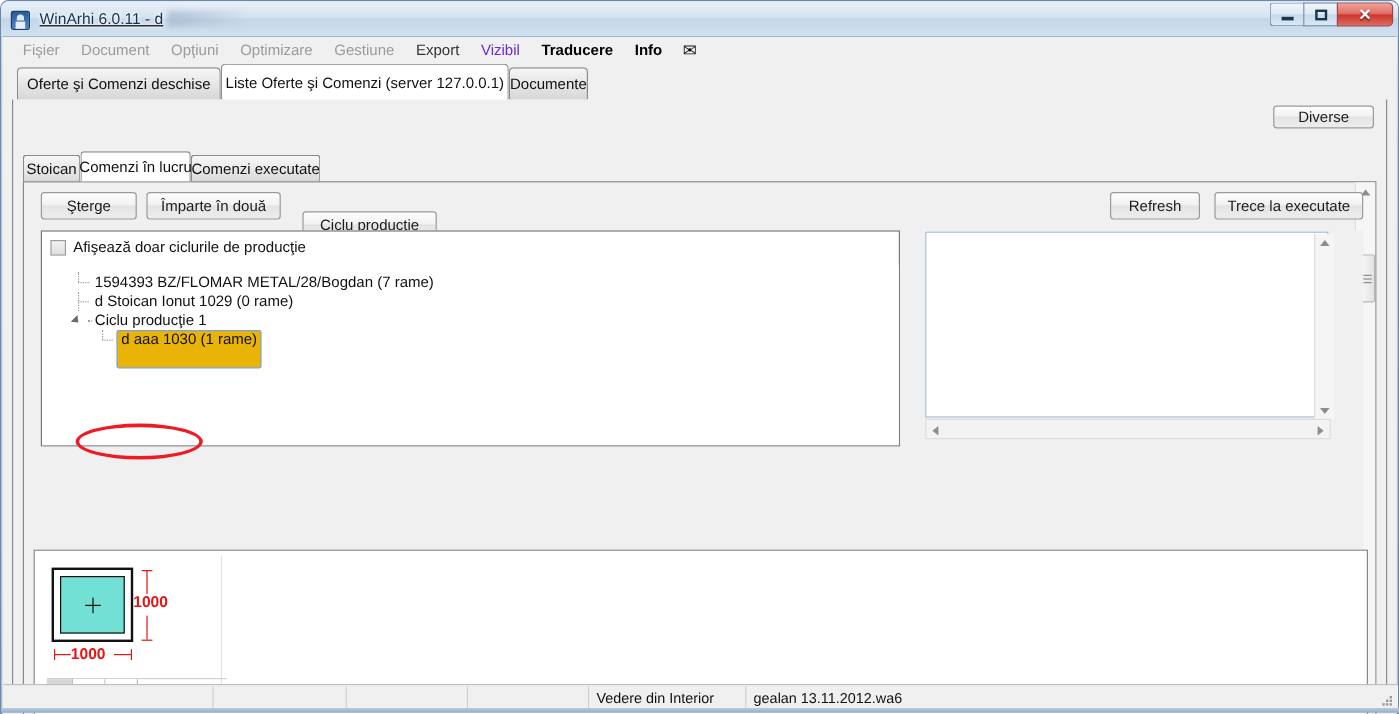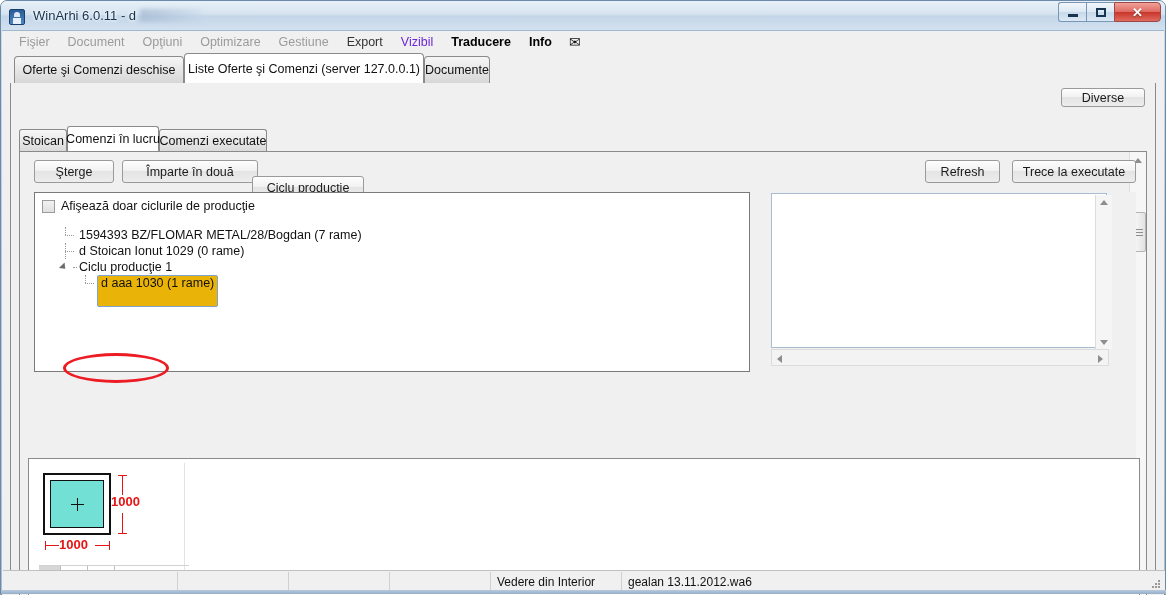--- a/index.html
+++ b/index.html
@@ -21,21 +21,21 @@
     border-radius: 7px 7px 0 0;
     padding: 0;
   }
 
   
   #titlebar {
     position: absolute; left: 0; top: 0;
     width: 1164px; height: 29px;
     border-radius: 6px 6px 0 0;
     background: linear-gradient(to bottom, #e8f0f8 0%, #d6e4f0 45%, #c3d6e8 52%, #d2e1ef 100%);
-    display: flex; align-items: center;
+    display: flex; align-items: center; text-decoration: underline;
   }
   #app-icon {
     width: 16px; height: 16px; margin-left: 8px; margin-top: 2px;
     position: relative;
     background: linear-gradient(to bottom, #2a5c96, #4d86c4);
     border: 1px solid #1b3f6d; border-radius: 2px;
   }
   #app-icon::before {
     content: ""; position: absolute; left: 4px; top: 2px;
     width: 6px; height: 5px; background: #dfe9f5; border-radius: 3px 3px 0 0;
@@ -160,21 +160,21 @@
     font-size: 12.5px; color: #1b1b1b;
     display: flex; align-items: center; justify-content: center;
     box-shadow: 0 1px 0 rgba(255,255,255,.7) inset;
     white-space: nowrap;
     cursor: default;
   }
 
   
   #toolbar-row { position: absolute; left: 0; top: 8px; width: 1128px; height: 28px; }
   #btn-sterge   { position: absolute; left: 14px;  top: 0; width: 80px;  height: 23px; }
-  #btn-imparte  { position: absolute; left: 102px; top: 0; width: 136px; height: 23px; }
+  #btn-imparte  { position: absolute; left: 102px; top: 0; width: 112px; height: 23px; }
   #btn-ciclu    { position: absolute; left: 232px; top: 16px; width: 112px; height: 23px; }
   #btn-refresh  { position: absolute; left: 905px; top: 0; width: 75px;  height: 23px; }
   #btn-trece    { position: absolute; left: 992px; top: 0; width: 124px; height: 23px; }
 
   
   #left-group {
     position: absolute; left: 14px; top: 40px;
     width: 716px; height: 180px;
     background: #ffffff; border: 1px solid #7a7a7a;
   }

